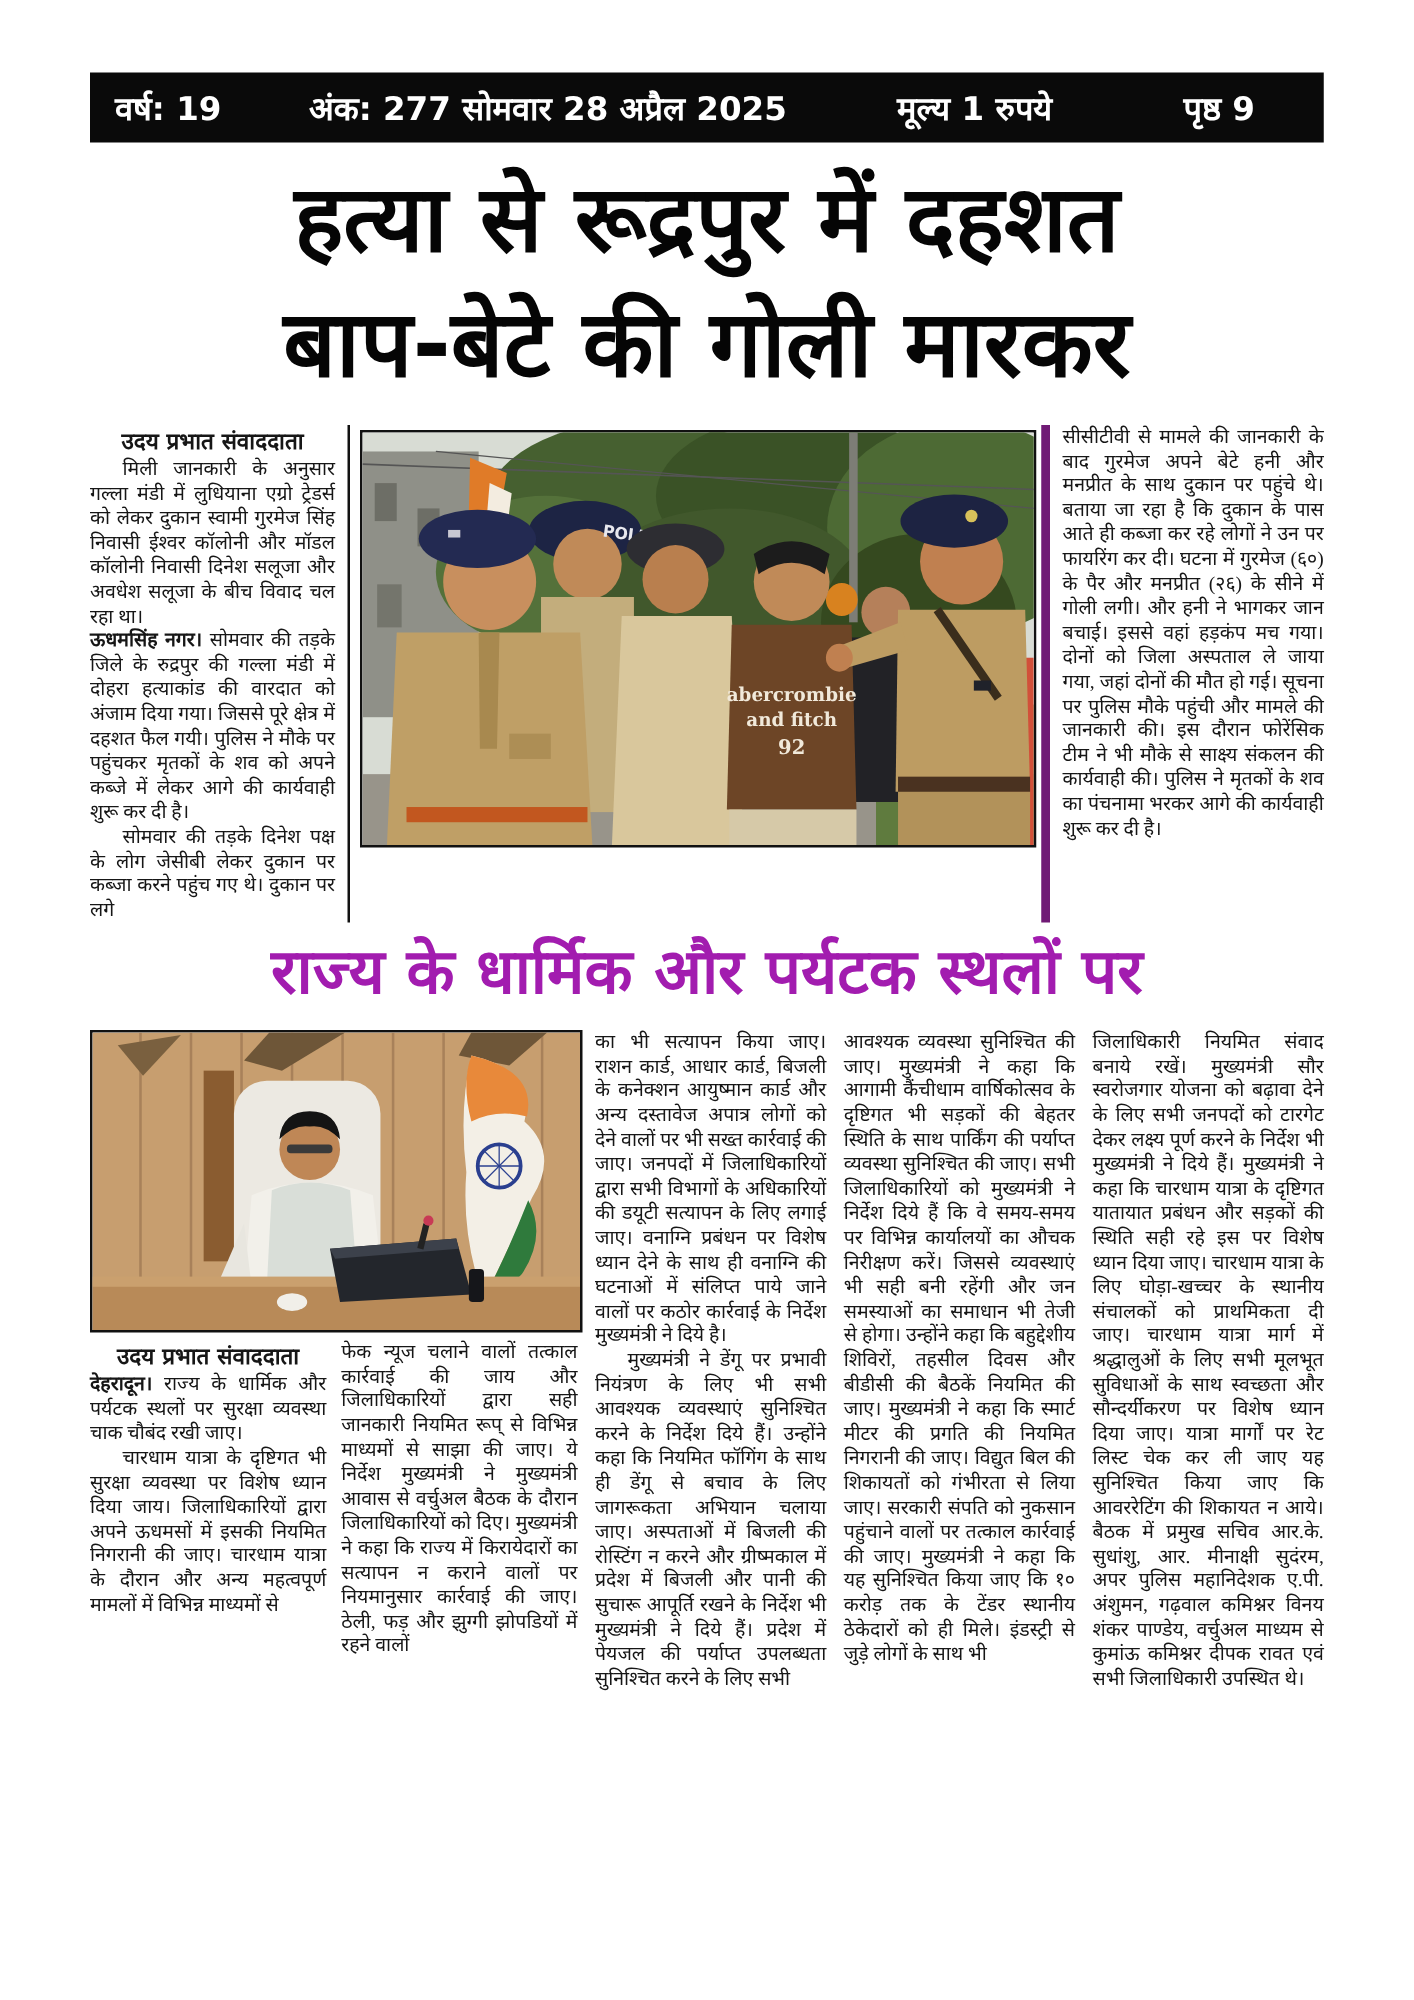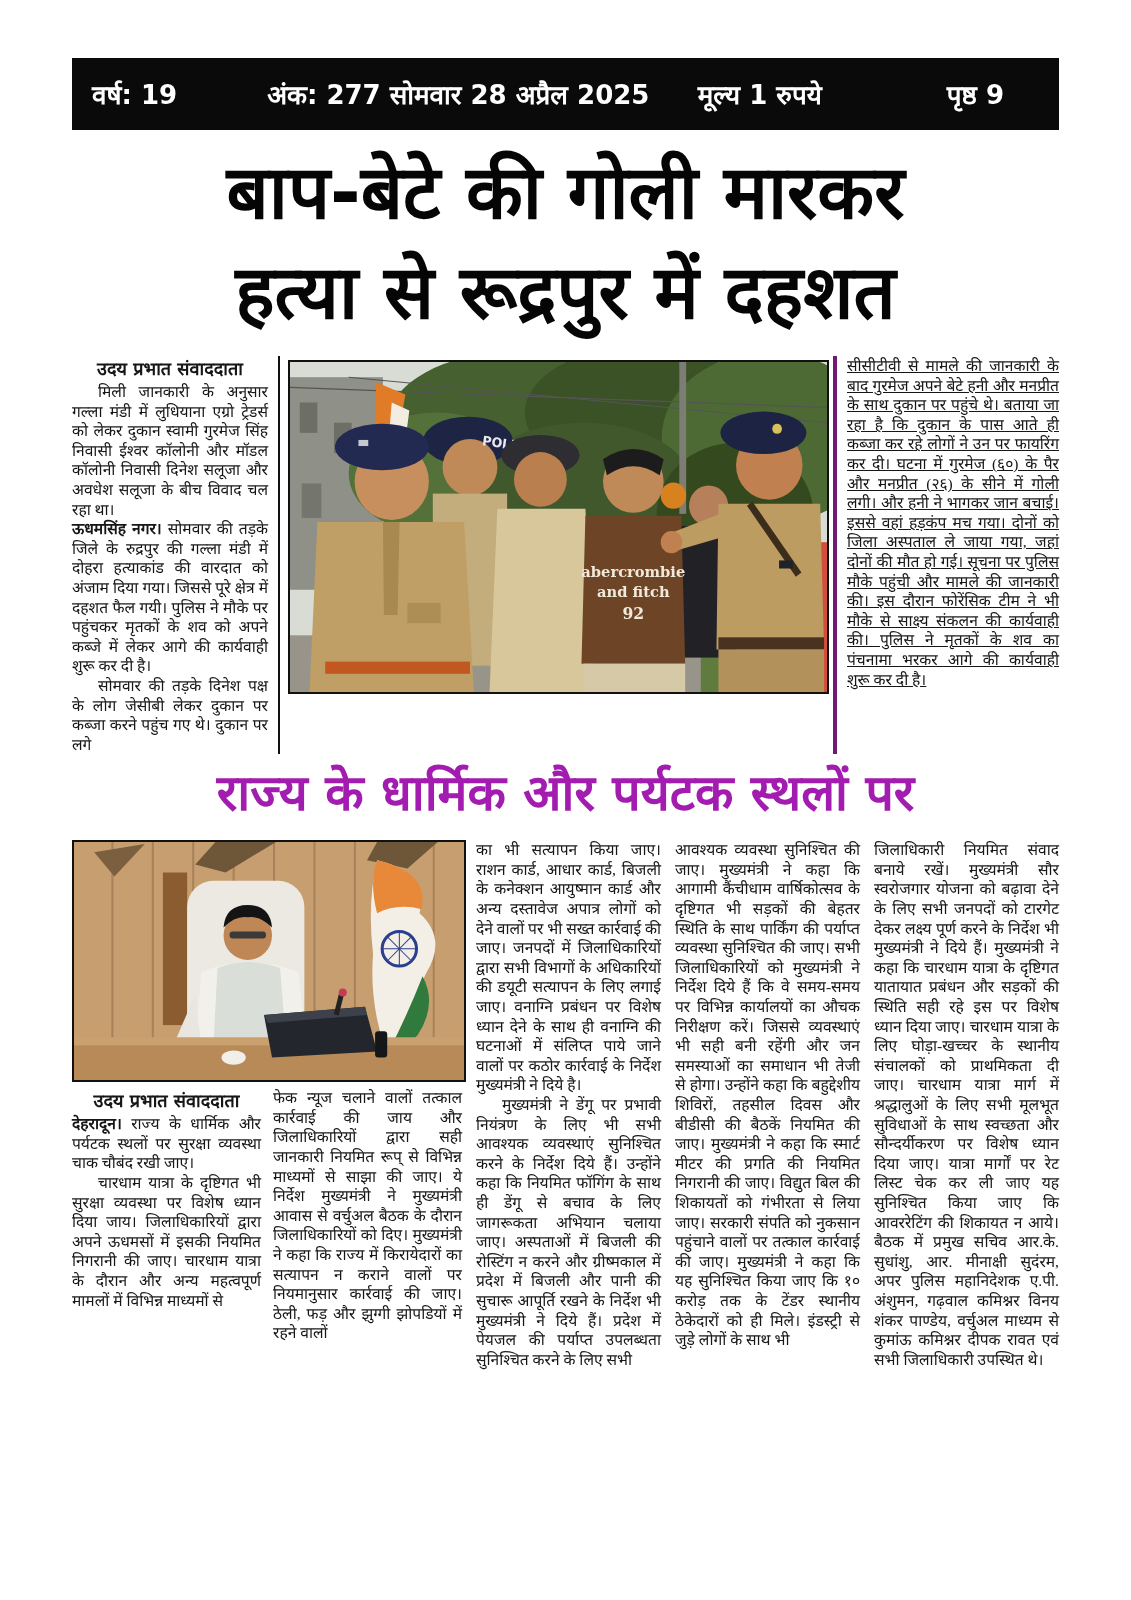--- a/index.html
+++ b/index.html
@@ -12,40 +12,40 @@
   .banner-top{display:flex;justify-content:space-between;align-items:flex-start;}
   .edition{font-style:italic;font-weight:bold;font-size:38px;line-height:1.1;
            font-family:"DejaVu Sans",sans-serif;}
   .rni{font-weight:bold;font-size:31px;font-family:"DejaVu Sans",sans-serif;letter-spacing:.5px;}
   .mast-title{font-family:"DejaVu Sans",sans-serif;font-weight:900;font-size:112px;
               line-height:1.08;text-align:center;letter-spacing:2px;margin-top:-6px;}
   .tagline{font-family:"DejaVu Sans",sans-serif;font-weight:bold;font-size:34px;
            text-align:right;padding-right:28px;margin-top:-4px;}
 
   
-  .infobar{background:#0a0a0a;color:#fff;height:72px;display:flex;align-items:center;
+  .infobar{background:#0a0a0a;color:#fff;height:56px;display:flex;align-items:center;
            font-family:"DejaVu Sans",sans-serif;font-weight:bold;font-size:26px;
-           padding:0 20px;box-sizing:border-box;gap:20px;}
+           padding:0 20px;box-sizing:border-box;}
   .infobar .issue{margin-left:70px;}
   .infobar .price{margin-left:auto;}
   .infobar .pages{margin-left:105px;margin-right:35px;}
 
   
   .headline1{font-family:"DejaVu Sans",sans-serif;font-weight:900;text-align:center;
              font-size:74px;line-height:100px;padding-top:12px;color:#050505;}
   .headline2{font-family:"DejaVu Sans",sans-serif;font-weight:900;text-align:center;
              font-size:50px;line-height:62px;padding:8px 0 10px;color:#a21caf;}
 
   
   .art1{display:flex;margin-top:14px;align-items:stretch;}
   .art1 .colL{width:208px;flex:0 0 auto;border-right:2px solid #111;
               padding-right:10px;box-sizing:border-box;}
   .art1 .photo1wrap{flex:1 1 auto;padding:4px 8px 0;}
-  .art1 .colR{width:226px;flex:0 0 auto;border-left:4px solid #701a75;
-              padding-left:10px;box-sizing:border-box;text-decoration:underline;}
+  .art1 .colR{width:226px;flex:0 0 auto;border-left:7px solid #701a75;
+              padding-left:10px;box-sizing:border-box;}
 
   .byline{font-weight:bold;font-size:18px;text-align:center;margin:0 0 2px;
           font-family:"DejaVu Sans",sans-serif;}
   p.body{font-size:15.6px;line-height:19.6px;text-align:justify;margin:0;}
   .indent{text-indent:26px;}
   .lead{font-weight:bold;}
 
   .photoframe{border:2px solid #111;display:block;}
   svg{display:block;}
 
@@ -64,22 +64,22 @@
 
 
   <div class="infobar">
     <span class="year">वर्ष: 19</span>
     <span class="issue">अंक:  277 सोमवार 28 अप्रैल  2025</span>
     <span class="price">मूल्य 1 रुपये</span>
     <span class="pages">पृष्ठ 9</span>
   </div>
 
   <div class="headline1">
+    <div>हत्या से रूद्रपुर में दहशत</div>
     <div>बाप-बेटे की गोली मारकर</div>
-    <div>हत्या से रूद्रपुर में दहशत</div>
   </div>
 
   <div class="art1">
     <div class="colL">
       <p class="byline">उदय प्रभात संवाददाता</p>
       <p class="body indent">मिली जानकारी के अनुसार गल्ला मंडी में लुधियाना एग्रो ट्रेडर्स को लेकर दुकान स्वामी गुरमेज सिंह निवासी ईश्वर कॉलोनी और मॉडल कॉलोनी निवासी दिनेश सलूजा और अवधेश सलूजा के बीच विवाद चल रहा था।</p>
       <p class="body"><span class="lead">ऊधमसिंह नगर।</span> <span>सोमवार की तड़के जिले के रुद्रपुर की गल्ला मंडी में दोहरा हत्याकांड की वारदात को अंजाम दिया गया। जिससे पूरे क्षेत्र में दहशत फैल गयी। पुलिस ने मौके पर पहुंचकर मृतकों के शव को अपने कब्जे में लेकर आगे की कार्यवाही शुरू कर दी है।</span></p>
       <p class="body indent">सोमवार की तड़के दिनेश पक्ष के लोग जेसीबी लेकर दुकान पर कब्जा करने पहुंच गए थे। दुकान पर लगे</p>
     </div>
 

